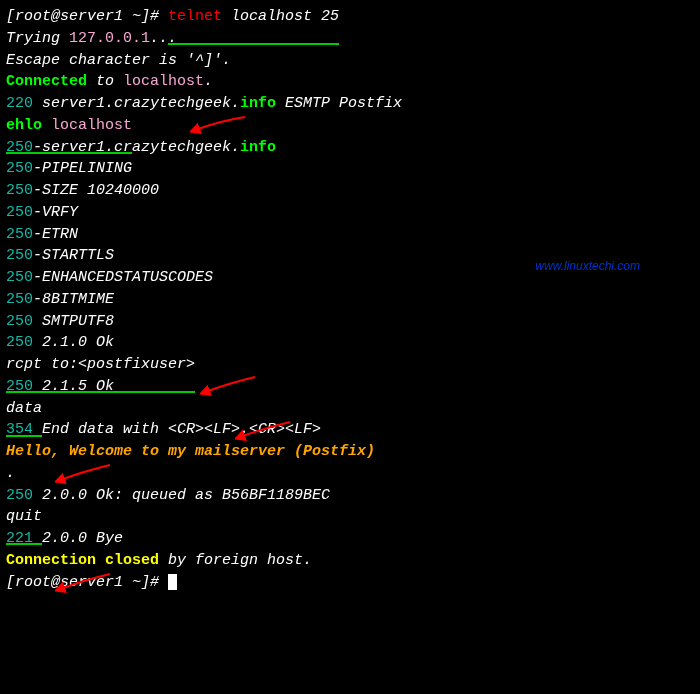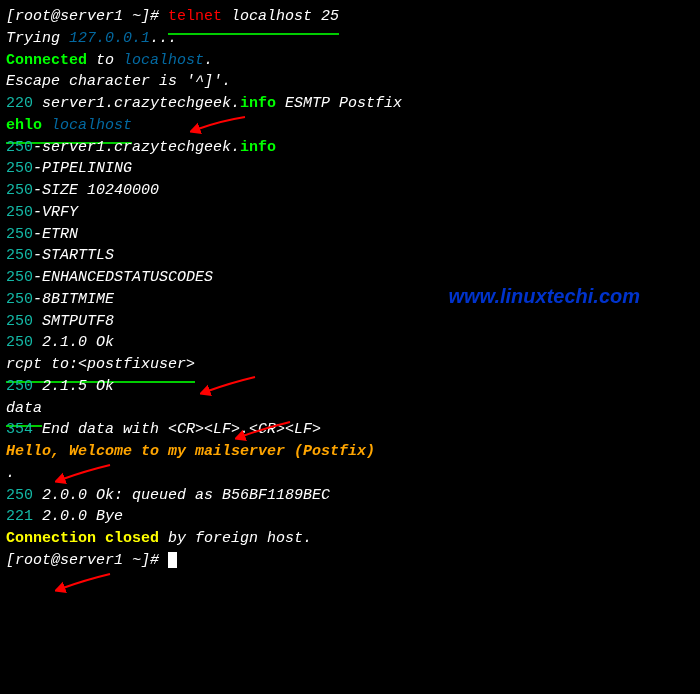--- a/index.html
+++ b/index.html
@@ -11,76 +11,76 @@
       color: #fff;
       padding: 6px;
       width: 700px;
       height: 694px;
       overflow: hidden;
       position: relative;
     }
     .line { white-space: pre; }
     .white { color: #fff; font-style: italic; }
     .red { color: #ff0000; }
-    .magenta { color: #0369a1; font-style: italic; }
+    .magenta { color: #f9a8d4; }
     .cyan { color: #14b8a6; }
     .green { color: #00ff00; font-weight: bold; }
     .orange { color: #ffa500; font-weight: bold; font-style: italic; }
     .yellow { color: #ffff00; font-weight: bold; }
-    .underline-green { border-bottom: 2px solid #00cc00; padding-bottom: 8px; }
+    .underline-green { border-bottom: 2px solid #00cc00; padding-bottom: 18px; }
     .watermark {
       position: absolute;
       right: 60px;
       top: 258px;
       color: #0033cc;
       font-family: Arial, sans-serif;
       font-style: italic;
-      font-weight: bold;
-      font-size: 20px;
-      margin-top: 24px;
+      font-weight: normal;
+      font-size: 12px;
     }
     .arrow {
       position: absolute;
       pointer-events: none;
     }
     .cursor {
       display: inline-block;
       width: 9px;
       height: 16px;
       background: #fff;
       vertical-align: middle;
     }
   </style>
 </head>
 <body>
 
 <div>
   <div class="line"><span class="white">[root@server1 ~]# </span><span class="red underline-green">telnet</span><span class="white underline-green"> localhost 25</span></div>
   <div class="line"><span class="white">Trying </span><span class="magenta">127.0.0.1</span><span class="white">...</span></div>
+  <div class="line"><span class="white">Escape character is '^]'.</span></div>
   <div class="line"><span class="green">Connected</span><span class="white"> to </span><span class="magenta">localhost</span><span class="white">.</span></div>
-  <div class="line"><span class="white">Escape character is '^]'.</span></div>
   <div class="line"><span class="cyan">220</span><span class="white"> server1.crazytechgeek.</span><span class="green">info</span><span class="white"> ESMTP Postfix</span></div>
   <div class="line"><span class="green underline-green">ehlo</span><span class="magenta underline-green"> localhost</span></div>
   <div class="line"><span class="cyan">250</span><span class="white">-server1.crazytechgeek.</span><span class="green">info</span></div>
   <div class="line"><span class="cyan">250</span><span class="white">-PIPELINING</span></div>
   <div class="line"><span class="cyan">250</span><span class="white">-SIZE 10240000</span></div>
   <div class="line"><span class="cyan">250</span><span class="white">-VRFY</span></div>
   <div class="line"><span class="cyan">250</span><span class="white">-ETRN</span></div>
   <div class="line"><span class="cyan">250</span><span class="white">-STARTTLS</span></div>
   <div class="line"><span class="cyan">250</span><span class="white">-ENHANCEDSTATUSCODES</span></div>
   <div class="line"><span class="cyan">250</span><span class="white">-8BITMIME</span></div>
   <div class="line"><span class="cyan">250</span><span class="white"> SMTPUTF8</span></div>
   <div class="line"><span class="cyan">250</span><span class="white"> 2.1.0 Ok</span></div>
   <div class="line"><span class="white underline-green">rcpt to:&lt;postfixuser&gt;</span></div>
   <div class="line"><span class="cyan">250</span><span class="white"> 2.1.5 Ok</span></div>
   <div class="line"><span class="white underline-green">data</span></div>
   <div class="line"><span class="cyan">354</span><span class="white"> End data with &lt;CR&gt;&lt;LF&gt;.&lt;CR&gt;&lt;LF&gt;</span></div>
   <div class="line"><span class="orange">Hello, Welcome to my mailserver (Postfix)</span></div>
   <div class="line"><span class="white">.</span></div>
   <div class="line"><span class="cyan">250</span><span class="white"> 2.0.0 Ok: queued as B56BF1189BEC</span></div>
+  <div class="line"><span class="white underline-green">quit</span></div>
   <div class="line"><span class="cyan">221</span><span class="white"> 2.0.0 Bye</span></div>
   <div class="line"><span class="yellow">Connection closed</span><span class="white"> by foreign host.</span></div>
   <div class="line"><span class="white">[root@server1 ~]# </span><span class="cursor"></span></div>
 </div>
 
 <div class="watermark">www.linuxtechi.com</div>
 
 <svg class="arrow" style="left:190px;top:113px" width="60" height="25">
   <defs>
       <marker id="ah1" markerWidth="8" markerHeight="8" refX="1" refY="3" orient="auto">

